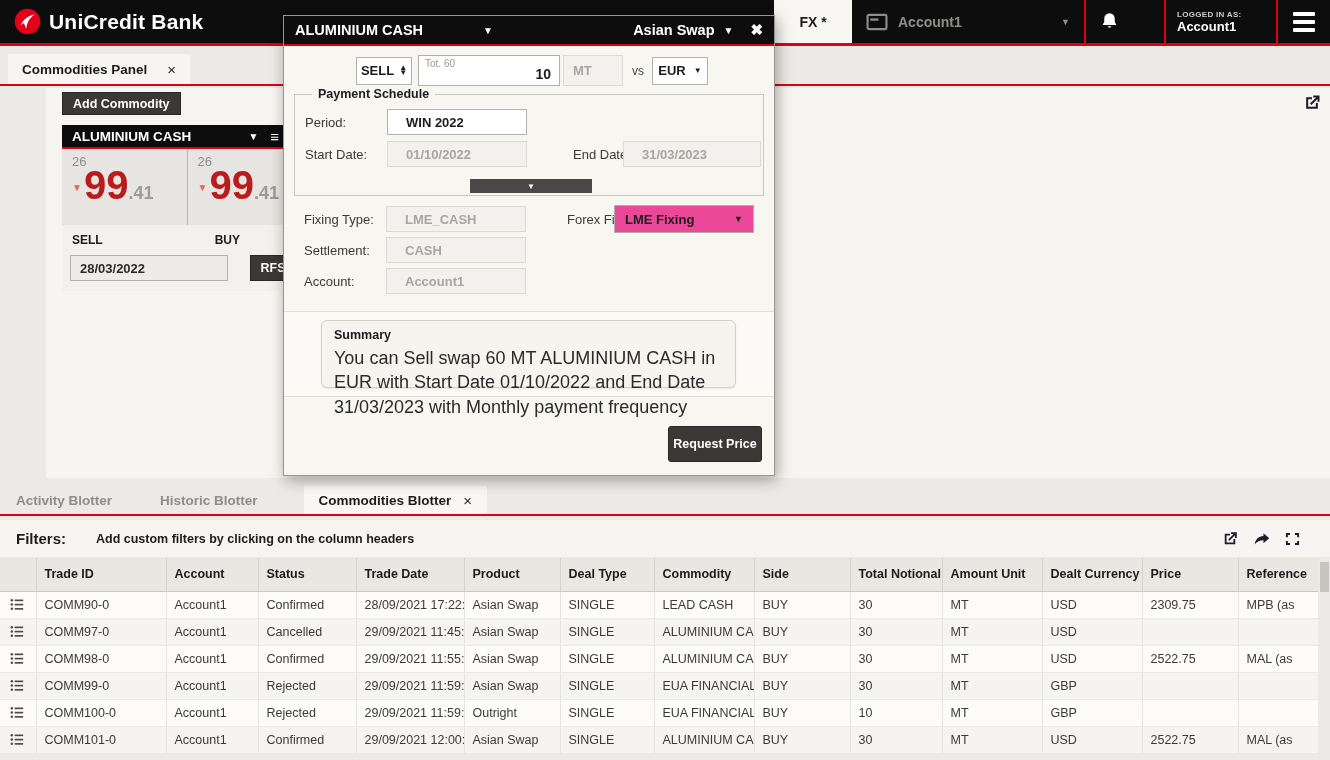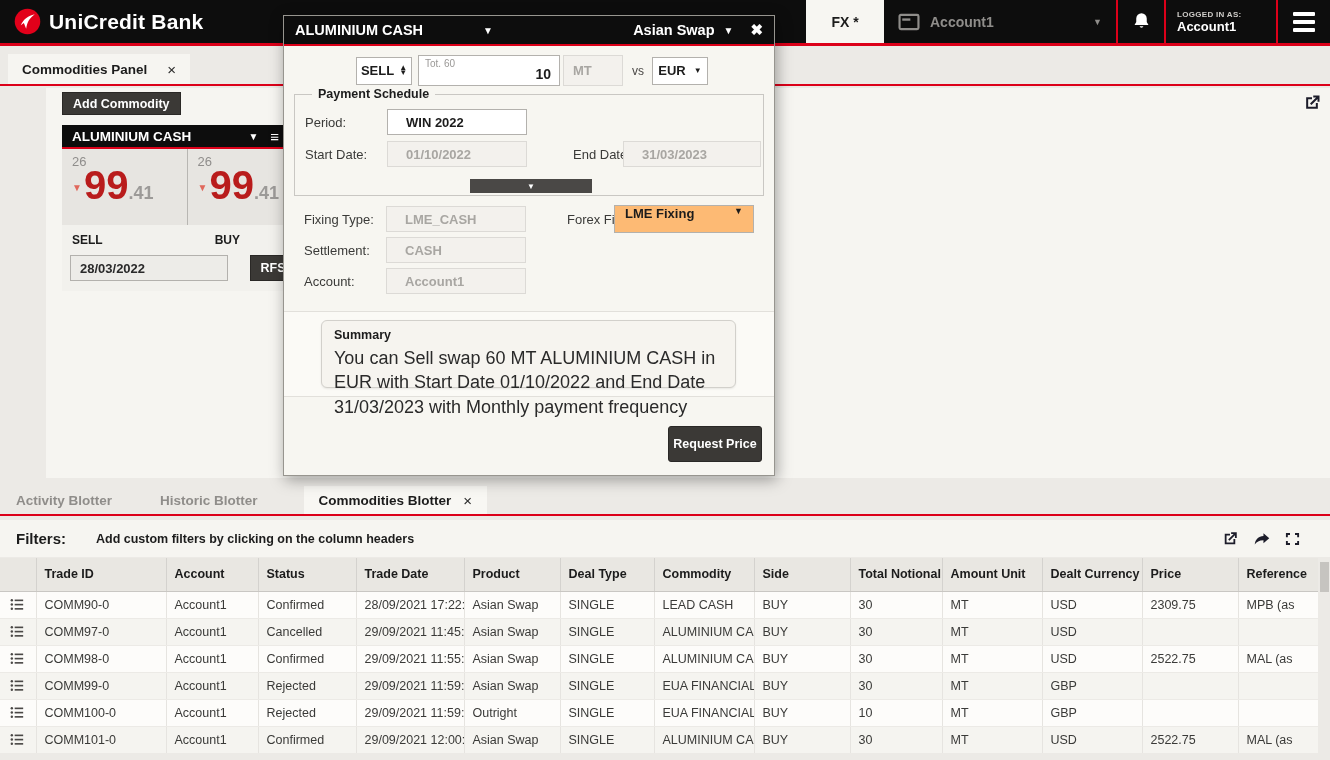--- a/index.html
+++ b/index.html
@@ -13,21 +13,21 @@
   .brand { display:flex; align-items:center; gap:8px; padding-left:14px; color:#fff;
            font-size:21px; font-weight:bold; letter-spacing:.2px; }
   .topbar-right { margin-left:auto; display:flex; align-items:stretch; }
   .fx-tab { width:78px; background:#f7f6f2; color:#1c1c1c; font-weight:bold; font-size:14px;
             display:flex; align-items:center; justify-content:center; }
   .account-sec { width:232px; display:flex; align-items:center; gap:10px; padding:0 14px; color:#8f8d8a; }
   .account-name { font-weight:bold; font-size:14px; color:#8f8d8a; }
   .account-chevron { margin-left:auto; font-size:9px; color:#8f8d8a; }
   .bell-sec { width:48px; border-left:2px solid #dc0019; display:flex; align-items:center; justify-content:center; }
   .logged-sec { width:112px; border-left:2px solid #dc0019; display:flex; flex-direction:column;
-                justify-content:center; padding:0 11px; color:#fff; }
+                justify-content:center; padding:0 11px; color:#fff;margin-left:32px; }
   .logged-label { font-size:8px; font-weight:bold; color:#cfcdc9; letter-spacing:.3px; }
   .logged-value { font-size:13px; font-weight:bold; }
   .menu-sec { width:54px; border-left:2px solid #dc0019; display:flex; align-items:center; justify-content:center; }
   .hamburger { display:flex; flex-direction:column; gap:4px; }
   .hamburger span { display:block; width:22px; height:4px; background:#fff; border-radius:1px; }
 
   
   .panel-tabs { position:absolute; top:52px; left:0; width:1330px; height:34px; border-bottom:2px solid #dc0019; }
   .panel-tab { position:absolute; left:8px; bottom:0; height:30px; background:#f6f5f1;
                display:flex; align-items:center; gap:20px; padding:0 14px;
@@ -91,22 +91,22 @@
   .ps-legend { position:absolute; top:-8px; left:17px; background:#f7f6f1; padding:0 6px;
                font-weight:bold; font-size:12.5px; color:#1c1c1c; }
   .frm-label { position:absolute; font-size:13px; color:#3a3a38; }
   .frm-input { position:absolute; height:26px; font-size:13px; font-weight:bold; display:flex;
                align-items:center; padding-left:18px; }
   .inp-active { background:#fff; border:1px solid #b3b1ad; color:#1c1c1c; }
   .inp-disabled { background:#f3f1ed; border:1px solid #dcdad6; color:#a8a6a2; }
   .expander { position:absolute; left:175px; top:84px; width:122px; height:14px; background:#4a4846;
               color:#fff; display:flex; align-items:center; justify-content:center; font-size:8px; }
 
-  .fx-dropdown { position:absolute; height:28px; background:#fdba74; border:1px solid #b3b1ad;
-                 font-weight:bold; font-size:13px; color:#1c1c1c; display:flex; 
+  .fx-dropdown { position:absolute; height:28px; background:#ec4899; border:1px solid #b3b1ad;
+                 font-weight:bold; font-size:13px; color:#1c1c1c; display:flex; align-items:center;
                  justify-content:space-between; padding:0 10px; }
   .fx-dropdown .chev { font-size:9px; }
 
   .summary-band { position:absolute; top:295px; left:0; width:100%; height:86px; background:#fbfaf6;
                   border-top:1px solid #e2e0db; border-bottom:1px solid #e2e0db; }
   .summary-box { position:absolute; left:37px; right:38px; top:8px; height:68px; background:#f6f4ef;
                  border:1px solid #d2d0cb; border-radius:6px; padding:7px 12px; box-shadow:0 1px 2px rgba(0,0,0,.08); }
   .summary-title { font-weight:bold; font-size:12.5px; color:#1c1c1c; margin-bottom:4px; }
   .summary-text { font-size:18px; color:#2a2a2a; line-height:1.35; }
   .request-btn { position:absolute; right:12px; top:410px; width:94px; height:36px; border-radius:3px; }

